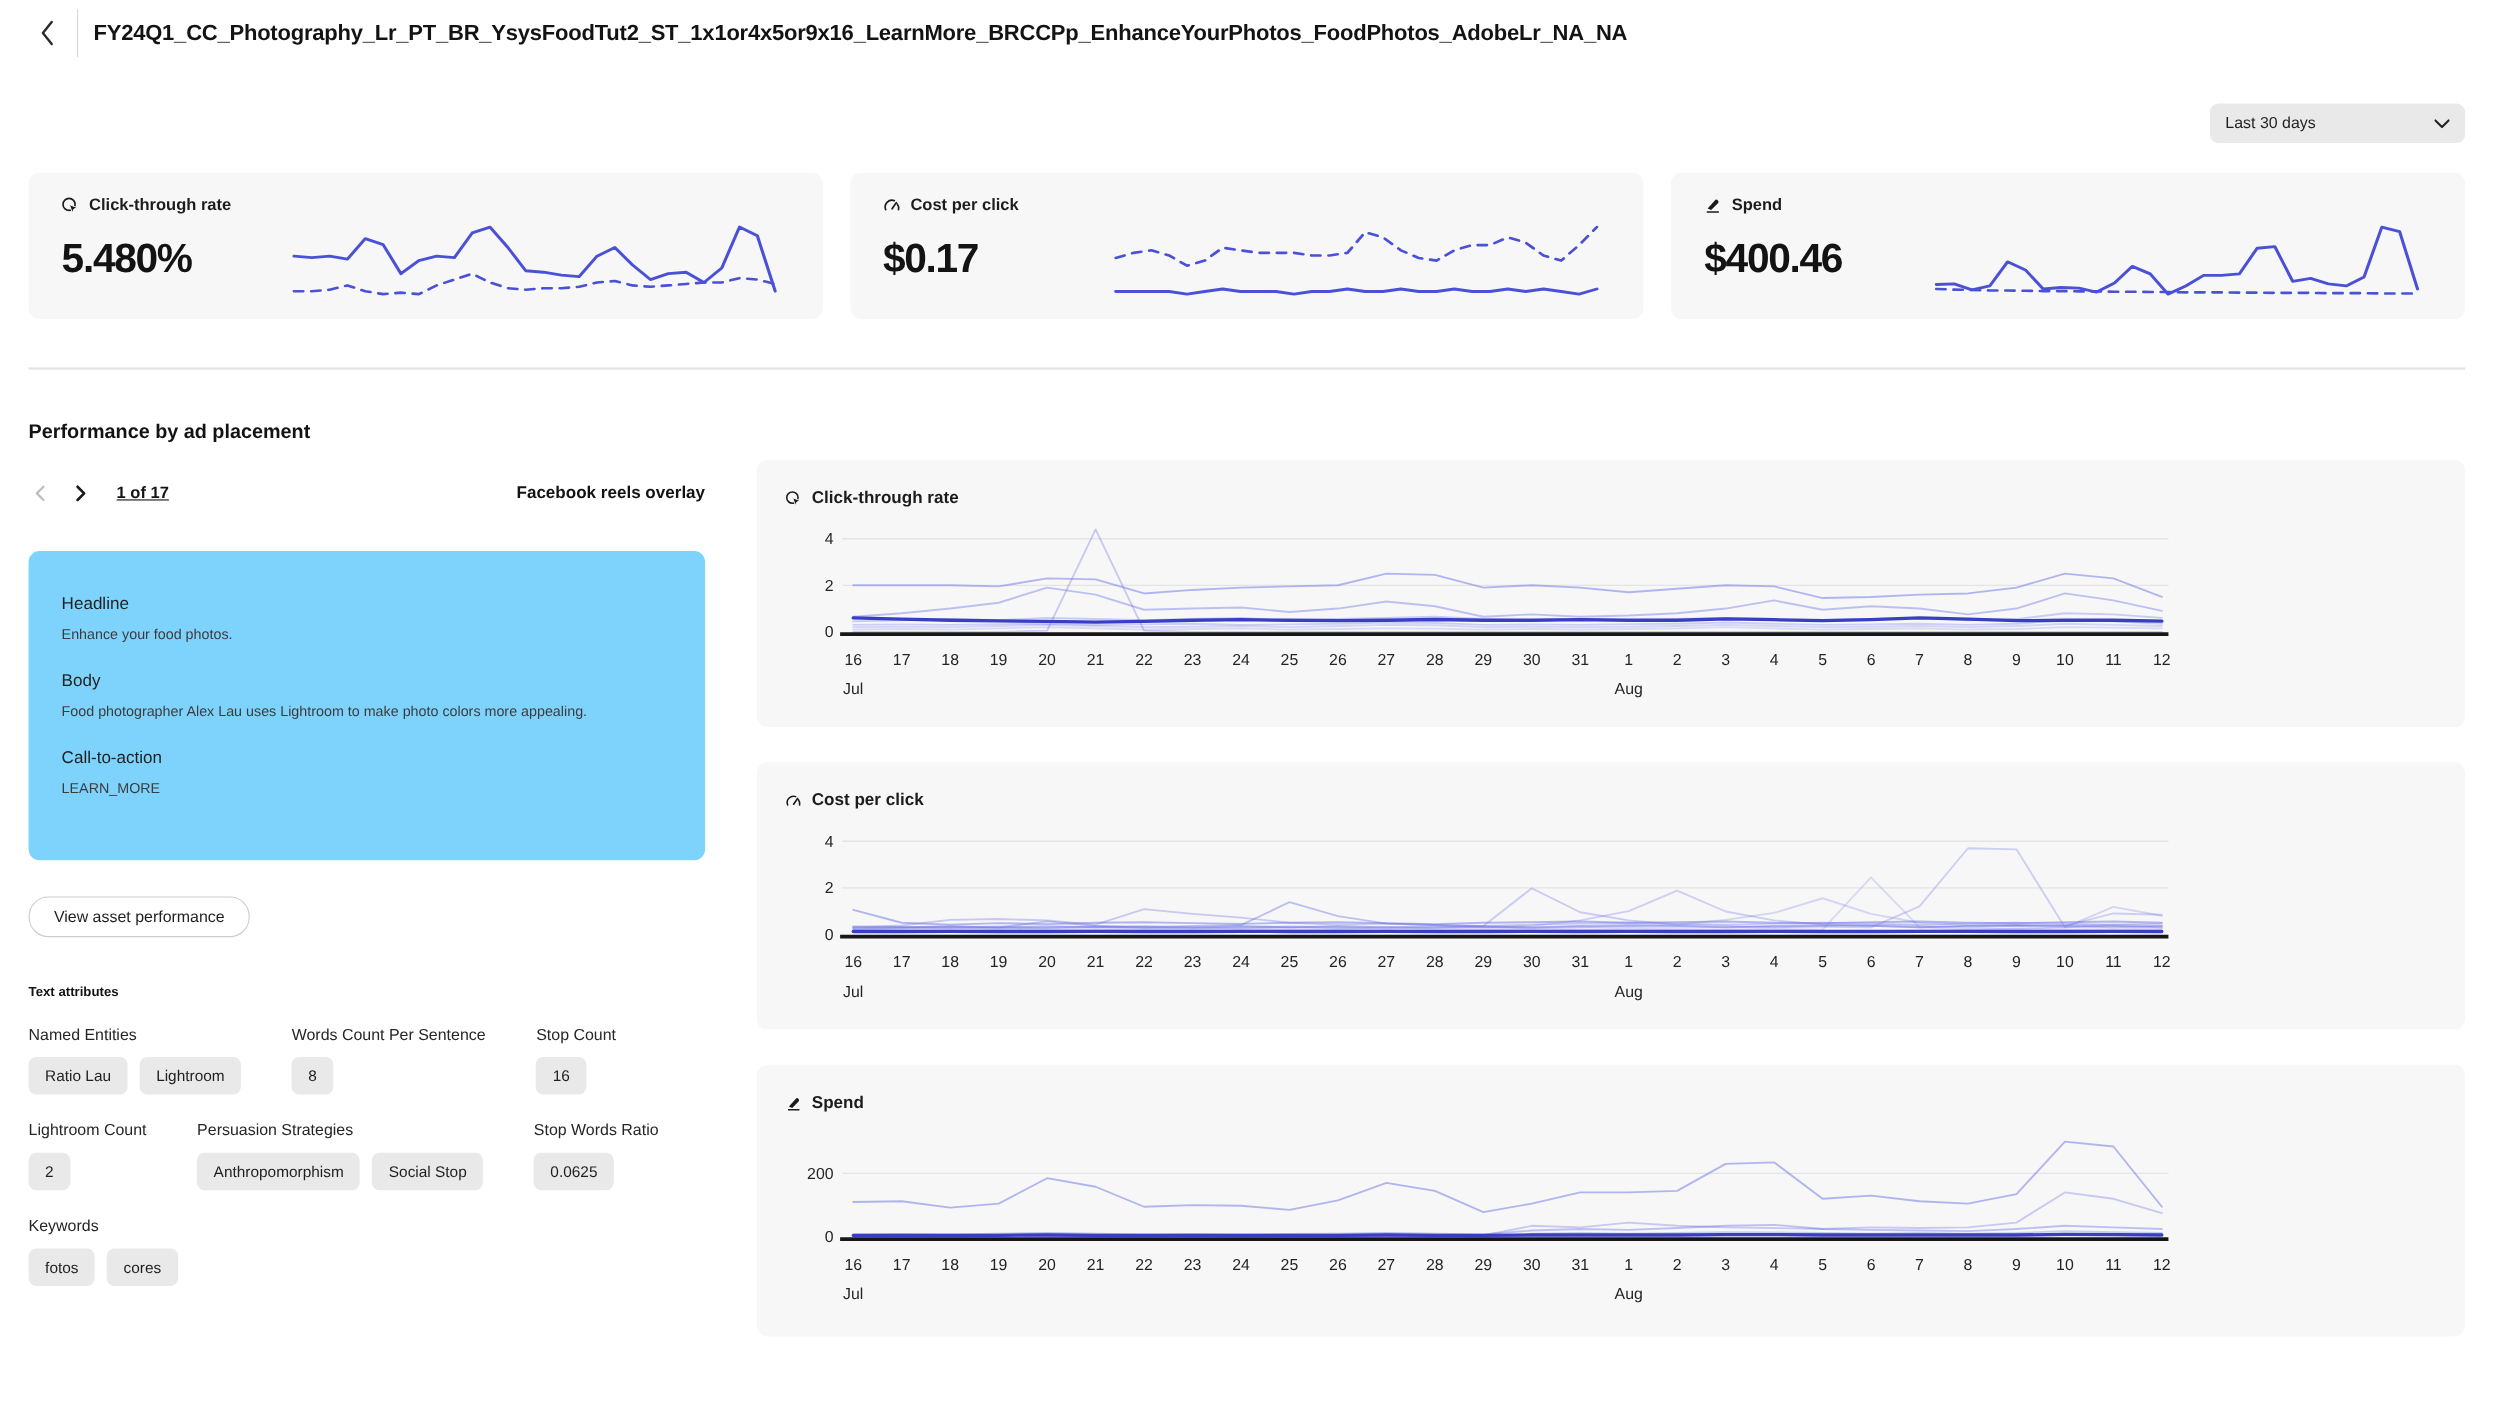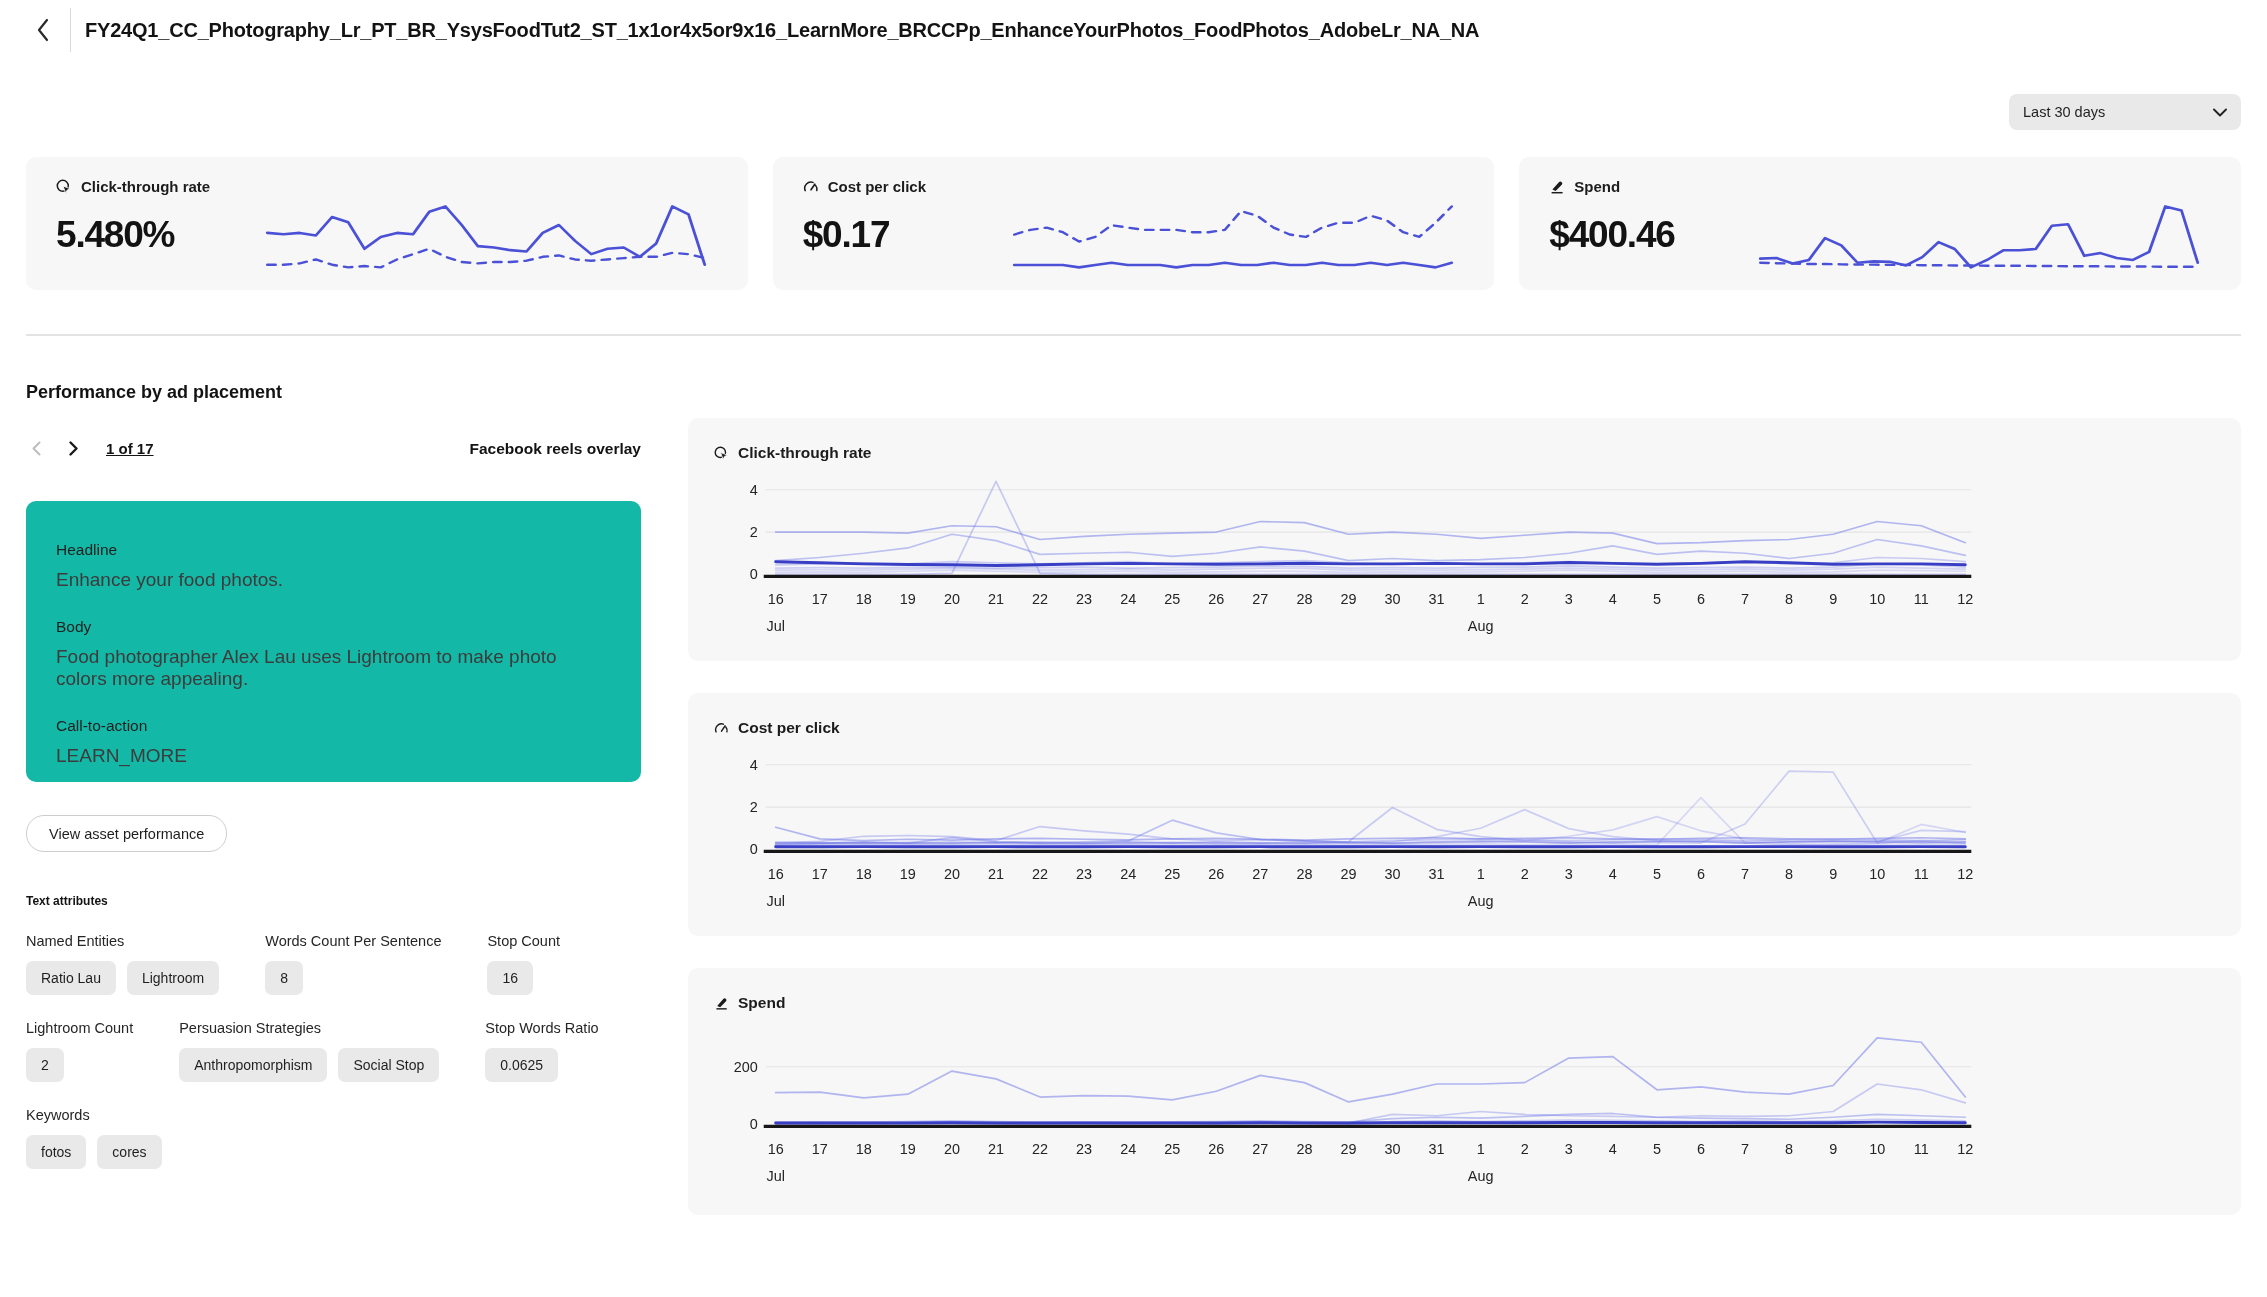--- a/index.html
+++ b/index.html
@@ -39,24 +39,24 @@
   .right-col { flex:1; display:flex; flex-direction:column; gap:32px; }
 
   
   .pagination-row { display:flex; align-items:center; justify-content:space-between; padding-top:20px; }
   .pag-left { display:flex; align-items:center; gap:16px;text-decoration:underline; }
   .pag-btn { background:none; border:none; padding:2px 4px; cursor:pointer; display:flex; align-items:center; }
   .pag-count { font-size:15px; font-weight:700; margin-left:6px; }
   .placement-name { font-size:15.5px; font-weight:700; }
 
   
-  .ad-card { background:#14b8a6; border-radius:10px; margin-top:42px; padding:40px 30px 0; height:281px; }
+  .ad-card { background:#7dd3fc; border-radius:10px; margin-top:42px; padding:40px 30px 0; height:281px; }
   .ad-group { margin-bottom:27px; }
   .ad-field-label { font-size:15.5px; color:#1f1f1f; }
-  .ad-field-value { font-size:19px; color:#3c3c3c; margin-top:10px; }
+  .ad-field-value { font-size:13px; color:#3c3c3c; margin-top:10px; }
 
   .asset-btn { margin-top:33px; height:37px; padding:0 22px; border:1.6px solid #cdcdcd; border-radius:18px;
                background:#ffffff; font-size:14.5px; color:#1f1f1f; cursor:pointer; font-family:inherit; }
 
   
   .attr-heading { font-size:12px; font-weight:700; margin-top:42px; }
   .attr-row { display:flex; gap:46px; margin-top:25px; align-items:flex-start; }
   .attr-label { font-size:14.5px; color:#262626; }
   .attr-chips { display:flex; gap:11px; margin-top:12px; }
   .chip { background:#e9e9e9; border-radius:7px; padding:9px 15px; font-size:14px; color:#1f1f1f;

